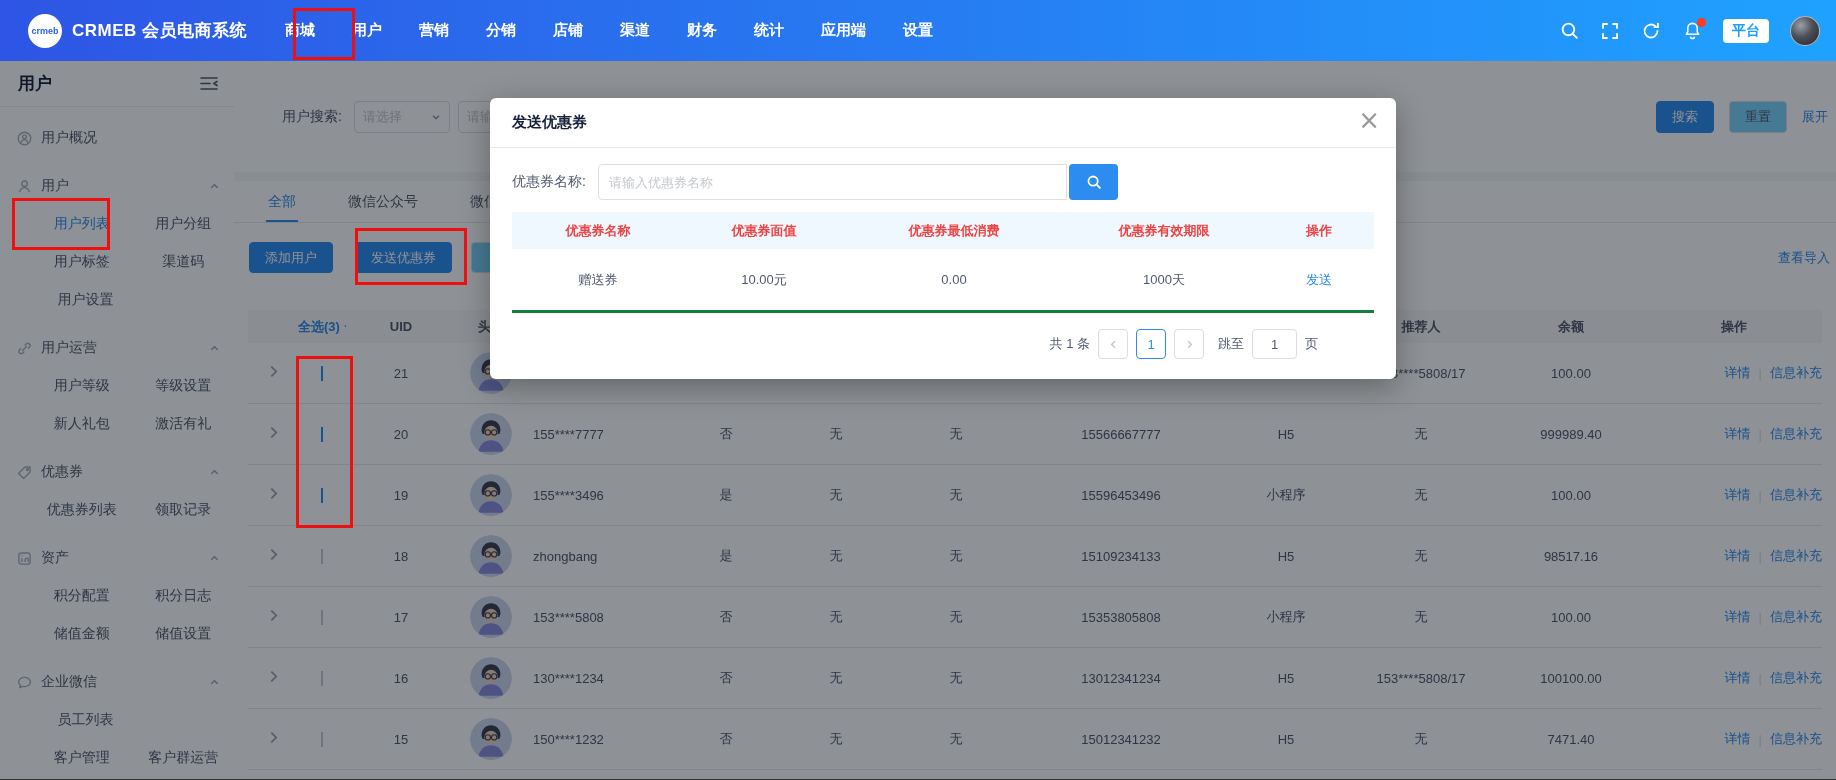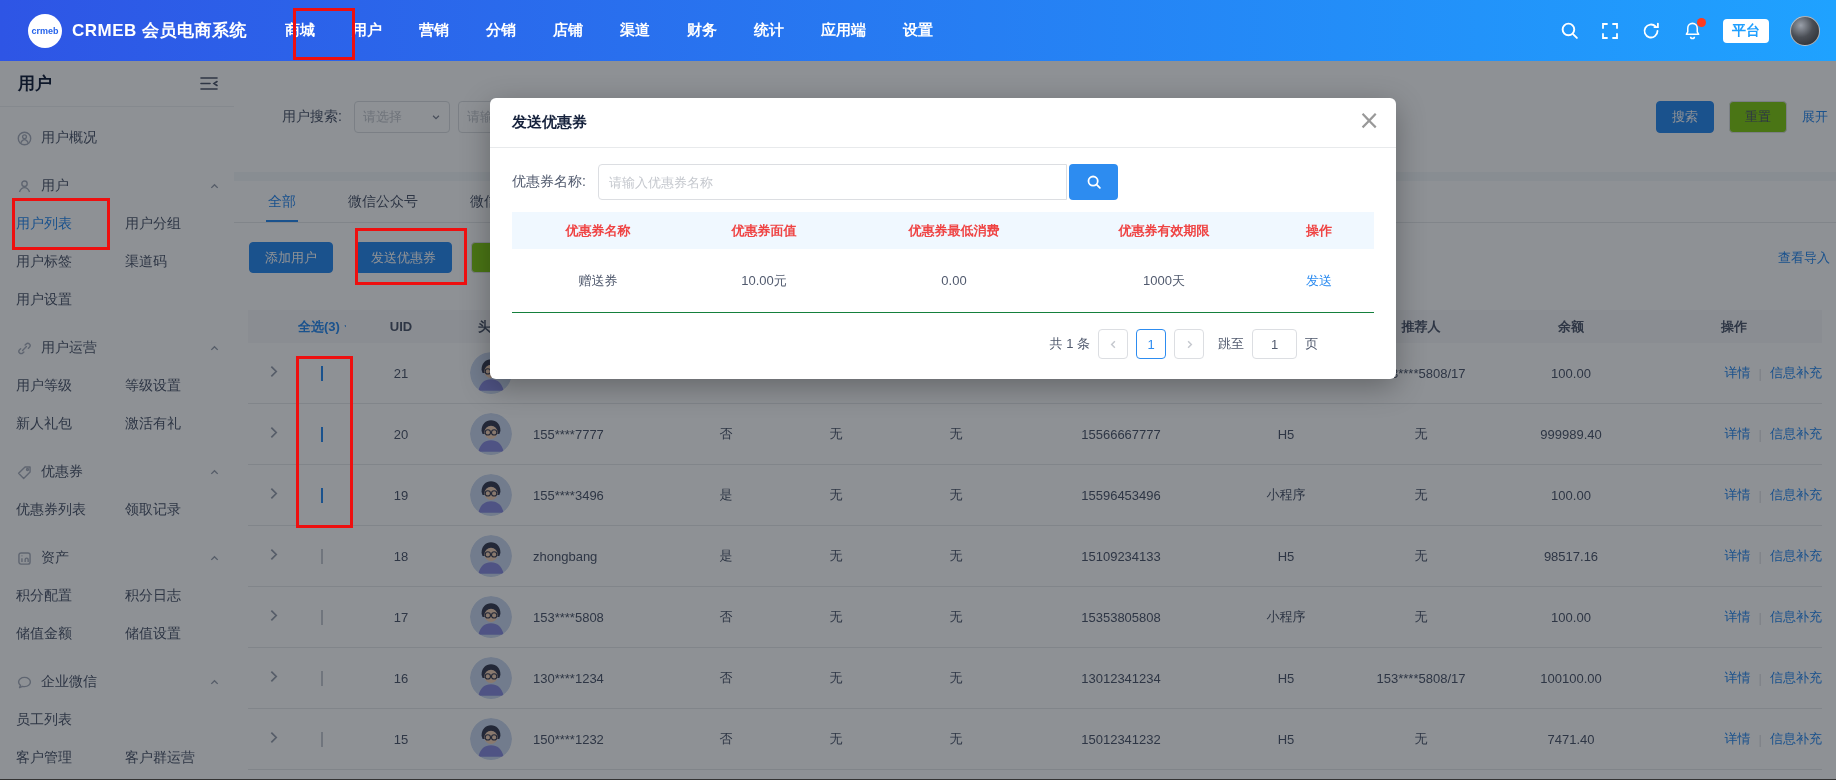--- a/index.html
+++ b/index.html
@@ -28,40 +28,40 @@
   
   .sidebar { position:absolute; top:61px; left:0; width:234px; bottom:0; background:#fff; z-index:1; overflow:hidden; }
   .sb-title { height:46px; padding:0 16px 0 18px; display:flex; align-items:center; justify-content:space-between;
               font-size:17px; color:#17233d; font-weight:bold; border-bottom:1px solid #eef0f3; }
   .sb-menu { padding-top:12px; }
   .sb-group { margin-top:10px; }
   .sb-group:first-child { margin-top:0; }
   .sb-head { display:flex; align-items:center; height:38px; padding:0 14px 0 17px; color:#515a6e; font-size:14px; cursor:pointer; }
   .sb-ic { width:15px; height:15px; margin-right:9px; display:flex; align-items:center; }
   .sb-chev { margin-left:auto; display:flex; align-items:center; }
-  .sb-row { display:flex; padding-left:16px; height:38px; align-items:center; }
+  .sb-row { display:flex; padding-left:31px; height:38px; align-items:center;text-align:center; }
   .sb-item { width:109px; font-size:14px; color:#515a6e; cursor:pointer; white-space:nowrap; }
   .sb-item.active { color:#2d8cf0; }
 
   
   .main { position:absolute; top:61px; left:234px; right:0; bottom:0; z-index:1; }
   .search-card { position:absolute; top:0; left:0; right:0; height:111px; background:#fff;
                  display:flex; align-items:center; padding:0 8px 0 48px; overflow:hidden; }
   .search-label { font-size:14px; color:#515a6e; }
   .sel-box { margin-left:12px; width:96px; height:32px; border:1px solid #dcdee2; border-radius:4px; background:#fff;
              display:flex; align-items:center; justify-content:space-between; padding:0 8px; cursor:pointer; }
   .sel-ph { font-size:13px; color:#c5c8ce; }
   .inp-plain { margin-left:8px; width:200px; height:32px; border:1px solid #dcdee2; border-radius:4px;
                font-size:13px; padding:0 8px; color:#515a6e; outline:none; }
   .inp-plain::placeholder { color:#c5c8ce; }
   .search-right { margin-left:auto; display:flex; align-items:center; gap:15px; }
   .btn { height:32px; border-radius:4px; font-size:13px; cursor:pointer; border:1px solid transparent;
          display:inline-flex; align-items:center; justify-content:center; padding:0 15px; white-space:nowrap; }
   .btn-primary { background:#2d8cf0; border-color:#2d8cf0; color:#fff; }
-  .btn-default { background:#84cc16; border-color:#dcdee2; color:#515a6e; }
+  .btn-default { background:#7dd3fc; border-color:#dcdee2; color:#515a6e; }
   .link { color:#2d8cf0; font-size:13px; cursor:pointer; white-space:nowrap; }
 
   .table-card { position:absolute; top:120px; left:0; right:0; bottom:0; background:#fff; overflow:hidden; }
   .tab-row { height:42px; padding:0 32px; border-bottom:1px solid #e8eaec; display:flex; align-items:flex-end; gap:48px; }
   .tab { font-size:14px; color:#515a6e; padding:0 2px 11px 2px; cursor:pointer; white-space:nowrap; }
   .tab.active { color:#2d8cf0; border-bottom:2px solid #2d8cf0; padding-bottom:9px; }
   .toolbar { margin-top:19px; padding:0 6px 0 15px; display:flex; align-items:center; }
   .toolbar .btn { height:31px; }
   .toolbar .gap { width:22px; }
   .btn-extra { width:84px; }
@@ -97,21 +97,21 @@
   .m-form { display:flex; align-items:center; }
   .m-label { width:86px; font-size:14px; color:#515a6e; }
   .m-input { width:469px; height:36px; border:1px solid #dcdee2; border-radius:4px 0 0 4px; padding:0 10px;
              font-size:13px; color:#515a6e; outline:none; }
   .m-input::placeholder { color:#c5c8ce; }
   .m-search-btn { width:49px; height:36px; background:#2d8cf0; border:none; border-radius:4px; margin-left:2px;
                   display:flex; align-items:center; justify-content:center; cursor:pointer; }
   .m-grid { display:grid; grid-template-columns:172px 160px 220px 200px 110px; align-items:center; }
   .m-table { margin-top:12px; }
   .m-th { background:#f0f8ff; height:37px; font-size:13px; font-weight:bold; color:#ef4444; }
-  .m-tr { height:64px; border-bottom:1px solid #15803d; font-size:13px; color:#515a6e; }
+  .m-tr { height:64px; border-bottom:3px solid #15803d; font-size:13px; color:#515a6e; }
   .m-cell { text-align:center; white-space:nowrap; overflow:hidden; }
   .m-pager { margin-top:16px; display:flex; align-items:center; justify-content:flex-end; padding-right:56px; gap:8px;
              font-size:13px; color:#515a6e; }
   .pg-btn { width:30px; height:30px; border:1px solid #dcdee2; border-radius:4px; background:#fff;
             display:flex; align-items:center; justify-content:center; cursor:pointer; }
   .pg-btn.cur { border-color:#2d8cf0; color:#2d8cf0; font-size:13px; }
   .pg-jump { width:45px; height:30px; border:1px solid #dcdee2; border-radius:4px; text-align:center;
              font-size:13px; color:#515a6e; outline:none; }
   .m-pager .lbl { margin-left:6px; }
 

